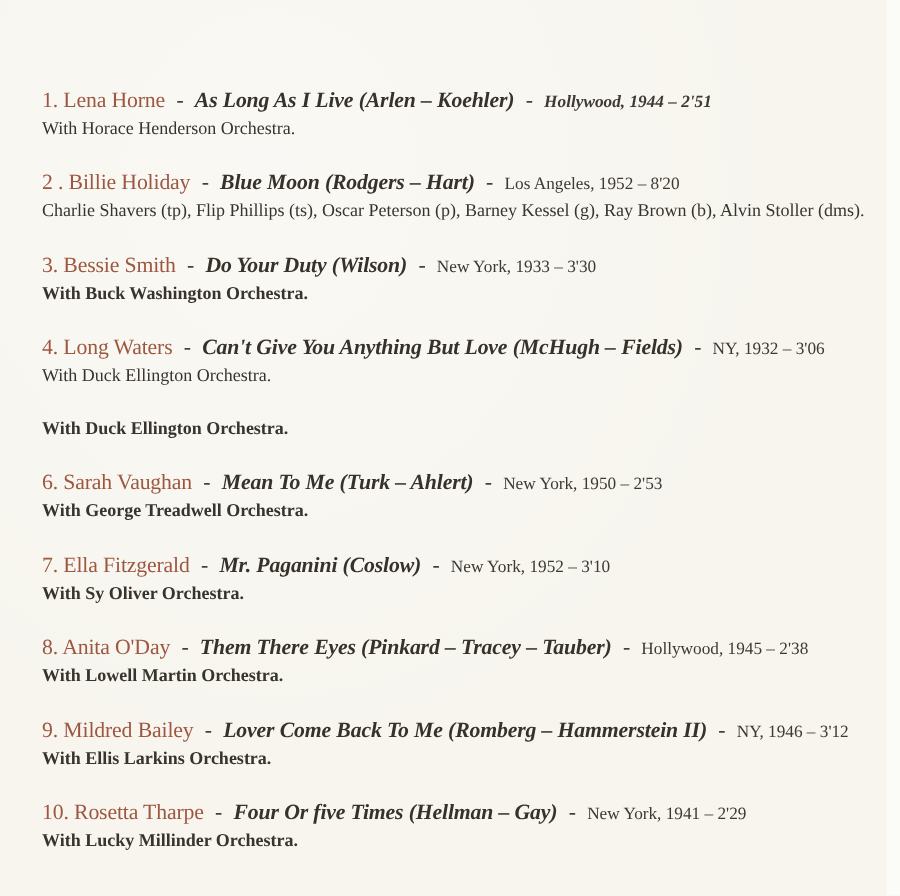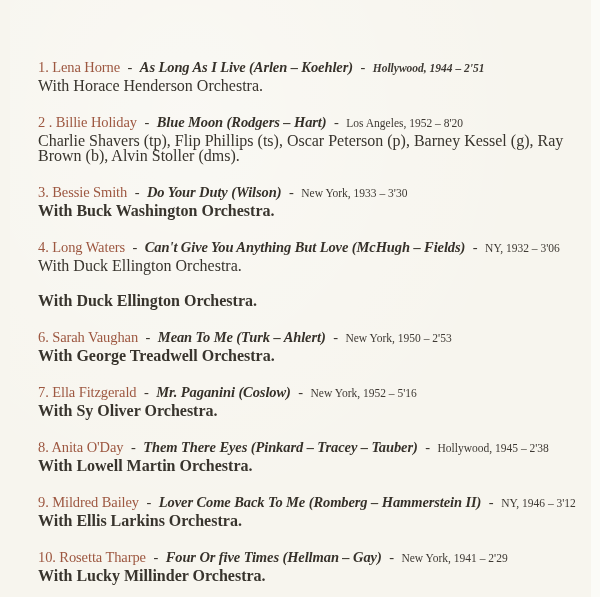--- a/index.html
+++ b/index.html
@@ -8,21 +8,20 @@
     background:#f7f5ee;
     font-family:"Liberation Serif","DejaVu Serif",serif;
     position:relative;
     overflow:hidden;
   }
   .page {
     position:absolute; inset:0;
     background:
       radial-gradient(ellipse at 30% 20%, rgba(255,255,255,0.35), rgba(255,255,255,0) 60%),
       #f7f5ee;
-    margin-left: 10px;
   }
   .edge {
     position:absolute; top:0; right:0; width:9px; height:100%;
     background:rgba(255,255,255,0.55);
   }
   .tracklist {
     position:absolute;
     left:28px; top:58px; right:16px;
   }
   .track { margin-bottom:20px; }
@@ -34,21 +33,21 @@
   }
   .num, .artist { color:#9d5740; }
   .sep { color:#38332c; padding:0 4px; }
   .title { font-weight:bold; font-style:italic; color:#36312a; }
   .title.plain { font-weight:normal; font-style:normal; color:#3b362f; }
   .loc { font-size:11.5px; color:#3e3933; letter-spacing:0; }
   .loc.bi { font-style:italic; font-weight:bold; }
   .loc.it { }
   .loc.newline { display:block; padding-top:1px; }
   .credit {
-    font-size:16px;
+    font-size:12px;
     line-height:15px;
     margin-top:1px;
     color:#38342d;
   }
   .credit.bold { font-weight:bold; }
 </style>
 </head>
 <body>
 
 <div class="page">
@@ -117,21 +116,21 @@
     <div class="credit bold">With George Treadwell Orchestra.</div>
   </div>
 
   <div class="track">
     <div class="line1">
       <span class="num">7.</span>
       <span class="artist"> Ella Fitzgerald</span>
       <span class="sep">-</span>
       <span class="title">Mr. Paganini (Coslow)</span>
       <span class="sep sep2">-</span>
-      <span class="loc">New York, 1952 – 5'16</span>
+      <span class="loc">New York, 1952 – 3'10</span>
     </div>
     <div class="credit bold">With Sy Oliver Orchestra.</div>
   </div>
 
   <div class="track">
     <div class="line1">
       <span class="num">8.</span>
       <span class="artist"> Anita O'Day</span>
       <span class="sep">-</span>
       <span class="title">Them There Eyes (Pinkard – Tracey – Tauber)</span>

